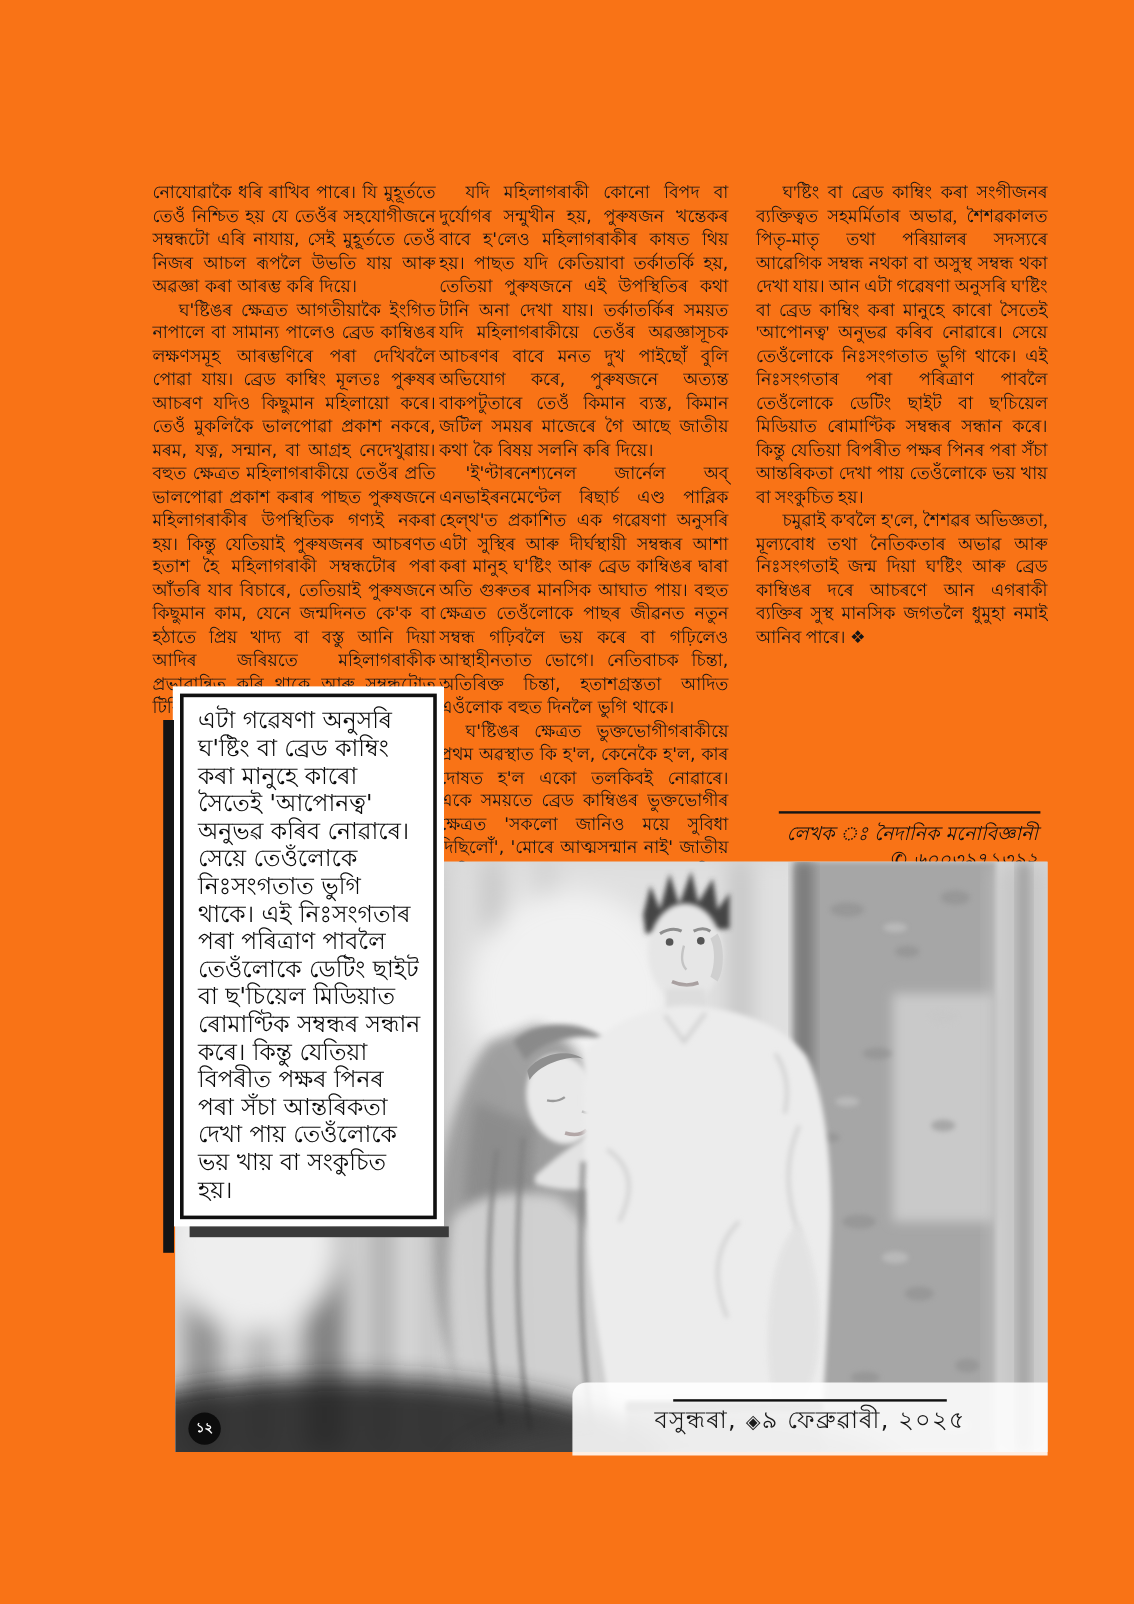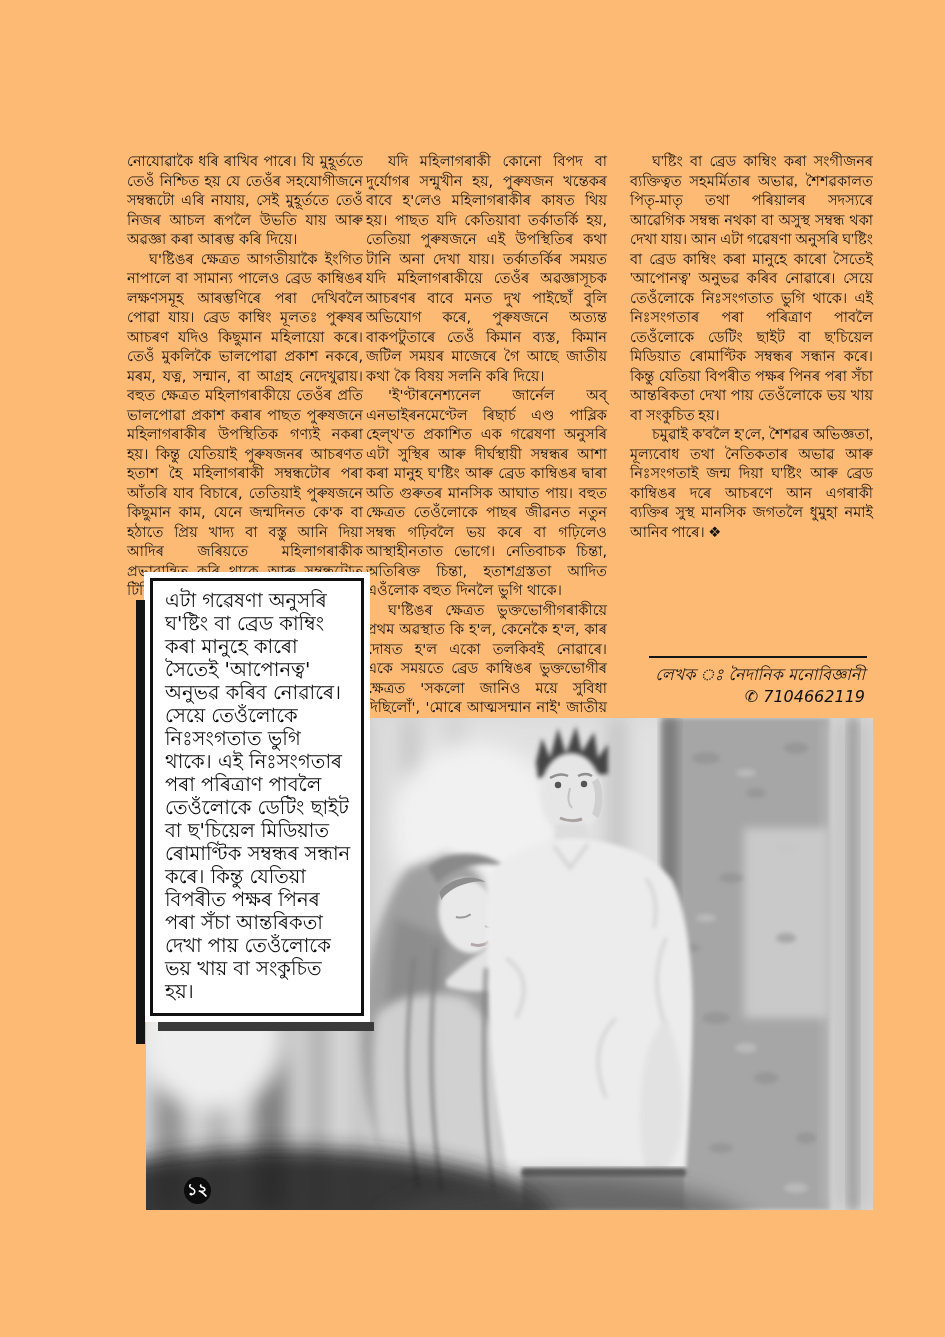--- a/index.html
+++ b/index.html
@@ -1,17 +1,17 @@
 <!DOCTYPE html>
 <html><head>
 <meta charset="utf-8">
 <style>
   html,body{margin:0;padding:0;background:#fff;}
   #page{
-    position:relative;width:945px;height:1337px;background:#fdba74;overflow:hidden;
+    position:relative;width:945px;height:1337px;background:#f97316;overflow:hidden;
     font-family:"DejaVu Sans","Liberation Sans",sans-serif;color:#111;
   }
   .col{
     position:absolute;top:152px;font-size:14.5px;line-height:19.5px;
     text-align:justify;color:#151515;
   }
   .col p{margin:0;}
   .col p.indent{text-indent:22px;}
   #col1{left:127px;width:236px;}
   #col2{left:366px;width:241px;}
@@ -30,21 +30,21 @@
     content:"";position:absolute;left:14px;bottom:-9px;width:calc(100% - 10px);height:9px;
     background:#3a3a3a;
   }
   .quote-box{
     border:3px solid #101010;background:#fff;padding:8px 10px 10px 12px;
     font-size:19.5px;line-height:23px;font-weight:500;color:#0d0d0d;text-align:left;
   }
 
   
   .author{
-    position:absolute;left:630px;top:656px;width:243px;text-align:right;
+    position:absolute;left:630px;top:676px;width:243px;text-align:right;
     font-style:italic;font-size:16px;line-height:22px;color:#101010;
   }
   .author .rule{height:2px;background:#151515;width:210px;margin:0 6px 6px auto;}
   .author div{padding-right:8px;}
 
   
   .photo{
     position:absolute;left:146px;top:718px;width:727px;height:492px;z-index:1;
     overflow:hidden;background:#d9d9d9;
   }
@@ -59,21 +59,21 @@
   .footerplate .ftext{
     text-align:center;font-size:20px;line-height:24px;color:#1a1a1a;font-weight:500;
     letter-spacing:1px;
   }
   .footerplate .orn{font-size:16px;}
 
   
   .pagenum{
     position:absolute;left:157px;top:1177px;width:27px;height:27px;border-radius:50%;
     background:#0c0c0c;color:#ffffff;display:flex;align-items:center;justify-content:center;
-    font-size:16px;font-weight:bold;z-index:5;margin-left:27px;
+    font-size:11px;font-weight:bold;z-index:5;
   }
 </style>
 </head>
 <body>
 
 <div id="page">
 
   <div class="col" id="col1">
     <p>নোযোৱাকৈ ধৰি ৰাখিব পাৰে। যি মুহূৰ্ততে তেওঁ নিশ্চিত হয় যে তেওঁৰ সহযোগীজনে সম্বন্ধটো এৰি নাযায়, সেই মুহূৰ্ততে তেওঁ নিজৰ আচল ৰূপলৈ উভতি যায় আৰু অৱজ্ঞা কৰা আৰম্ভ কৰি দিয়ে।</p>
     <p class="indent">ঘ'ষ্টিঙৰ ক্ষেত্ৰত আগতীয়াকৈ ইংগিত নাপালে বা সামান্য পালেও ব্ৰেড কাম্বিঙৰ লক্ষণসমূহ আৰম্ভণিৰে পৰা দেখিবলৈ পোৱা যায়। ব্ৰেড কাম্বিং মূলতঃ পুৰুষৰ আচৰণ যদিও কিছুমান মহিলায়ো কৰে। তেওঁ মুকলিকৈ ভালপোৱা প্ৰকাশ নকৰে, মৰম, যত্ন, সন্মান, বা আগ্ৰহ নেদেখুৱায়। বহুত ক্ষেত্ৰত মহিলাগৰাকীয়ে তেওঁৰ প্ৰতি ভালপোৱা প্ৰকাশ কৰাৰ পাছত পুৰুষজনে মহিলাগৰাকীৰ উপস্থিতিক গণ্যই নকৰা হয়। কিন্তু যেতিয়াই পুৰুষজনৰ আচৰণত হতাশ হৈ মহিলাগৰাকী সম্বন্ধটোৰ পৰা আঁতৰি যাব বিচাৰে, তেতিয়াই পুৰুষজনে কিছুমান কাম, যেনে জন্মদিনত কে'ক বা হঠাতে প্ৰিয় খাদ্য বা বস্তু আনি দিয়া আদিৰ জৰিয়তে মহিলাগৰাকীক প্ৰভাৱান্বিত কৰি থাকে আৰু সম্বন্ধটোত টিকি থাকিবলৈ মোহিত কৰি পেলায়।</p>
@@ -86,21 +86,21 @@
   </div>
 
   <div class="col" id="col3">
     <p class="indent">ঘ'ষ্টিং বা ব্ৰেড কাম্বিং কৰা সংগীজনৰ ব্যক্তিত্বত সহমৰ্মিতাৰ অভাৱ, শৈশৱকালত পিতৃ-মাতৃ তথা পৰিয়ালৰ সদস্যৰে আৱেগিক সম্বন্ধ নথকা বা অসুস্থ সম্বন্ধ থকা দেখা যায়। আন এটা গৱেষণা অনুসৰি ঘ'ষ্টিং বা ব্ৰেড কাম্বিং কৰা মানুহে কাৰো সৈতেই 'আপোনত্ব' অনুভৱ কৰিব নোৱাৰে। সেয়ে তেওঁলোকে নিঃসংগতাত ভুগি থাকে। এই নিঃসংগতাৰ পৰা পৰিত্ৰাণ পাবলৈ তেওঁলোকে ডেটিং ছাইট বা ছ'চিয়েল মিডিয়াত ৰোমাণ্টিক সম্বন্ধৰ সন্ধান কৰে। কিন্তু যেতিয়া বিপৰীত পক্ষৰ পিনৰ পৰা সঁচা আন্তৰিকতা দেখা পায় তেওঁলোকে ভয় খায় বা সংকুচিত হয়।</p>
     <p class="indent">চমুৱাই ক'বলৈ হ'লে, শৈশৱৰ অভিজ্ঞতা, মূল্যবোধ তথা নৈতিকতাৰ অভাৱ আৰু নিঃসংগতাই জন্ম দিয়া ঘ'ষ্টিং আৰু ব্ৰেড কাম্বিঙৰ দৰে আচৰণে আন এগৰাকী ব্যক্তিৰ সুস্থ মানসিক জগতলৈ ধুমুহা নমাই আনিব পাৰে। ❖</p>
   </div>
 
   <div class="author">
     <div class="rule"></div>
     <div>লেখক ঃ নৈদানিক মনোবিজ্ঞানী</div>
-    <div>✆ 7104662119</div>
+    <div>✆ ৬০০৩৯৭১৩৯২</div>
   </div>
 
   <div class="photo" title="black-and-white photo of a young couple in a forest; man leaning on a tree trunk looking up, woman with long hair resting her head on his chest">
     <svg width="727" height="492" viewBox="0 0 727 492" xmlns="http://www.w3.org/2000/svg">
       <defs>
         <filter id="b10" x="-30%" y="-30%" width="160%" height="160%">
             <feGaussianBlur stdDeviation="10"></feGaussianBlur>
           </filter>
         <filter id="b5" x="-30%" y="-30%" width="160%" height="160%">
             <feGaussianBlur stdDeviation="5"></feGaussianBlur>
@@ -213,16 +213,23 @@
 
       <ellipse cx="140" cy="505" rx="270" ry="75" fill="#242424" opacity="0.88" filter="url(#b10)"></ellipse>
       <ellipse cx="420" cy="515" rx="190" ry="55" fill="#4a4a4a" opacity="0.55" filter="url(#b10)"></ellipse>
     </svg>
   </div>
 
   <div class="quote-wrap">
     <div class="quote-box">এটা গৱেষণা অনুসৰি ঘ'ষ্টিং বা ব্ৰেড কাম্বিং কৰা মানুহে কাৰো সৈতেই 'আপোনত্ব' অনুভৱ কৰিব নোৱাৰে। সেয়ে তেওঁলোকে নিঃসংগতাত ভুগি থাকে। এই নিঃসংগতাৰ পৰা পৰিত্ৰাণ পাবলৈ তেওঁলোকে ডেটিং ছাইট বা ছ'চিয়েল মিডিয়াত ৰোমাণ্টিক সম্বন্ধৰ সন্ধান কৰে। কিন্তু যেতিয়া বিপৰীত পক্ষৰ পিনৰ পৰা সঁচা আন্তৰিকতা দেখা পায় তেওঁলোকে ভয় খায় বা সংকুচিত হয়।</div>
   </div>
 
+  <div class="footerplate">
+    <div class="rule"></div>
+    <div class="ftext">
+      <span>বসুন্ধৰা,</span>
+      <span class="orn">◈</span><span>৯ ফেব্ৰুৱাৰী, ২০২৫</span>
+    </div>
+  </div>
 
   <div class="pagenum">১২</div>
 
 </div>
 
 </body></html>

